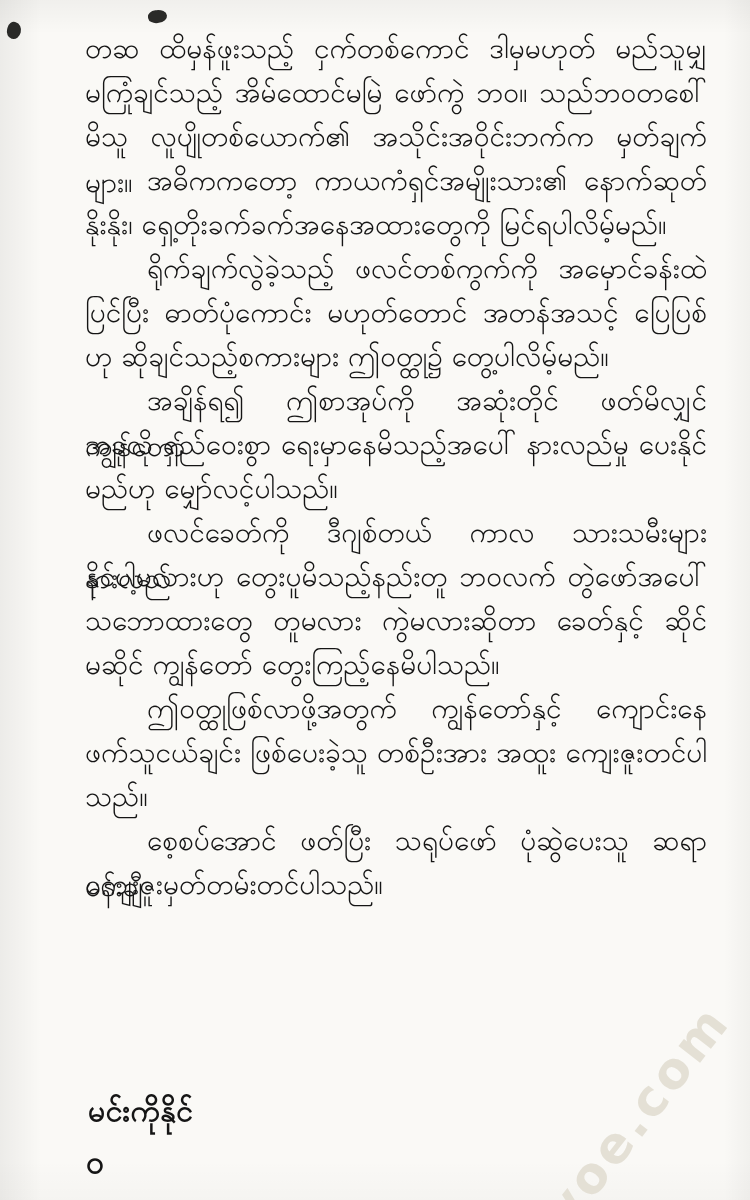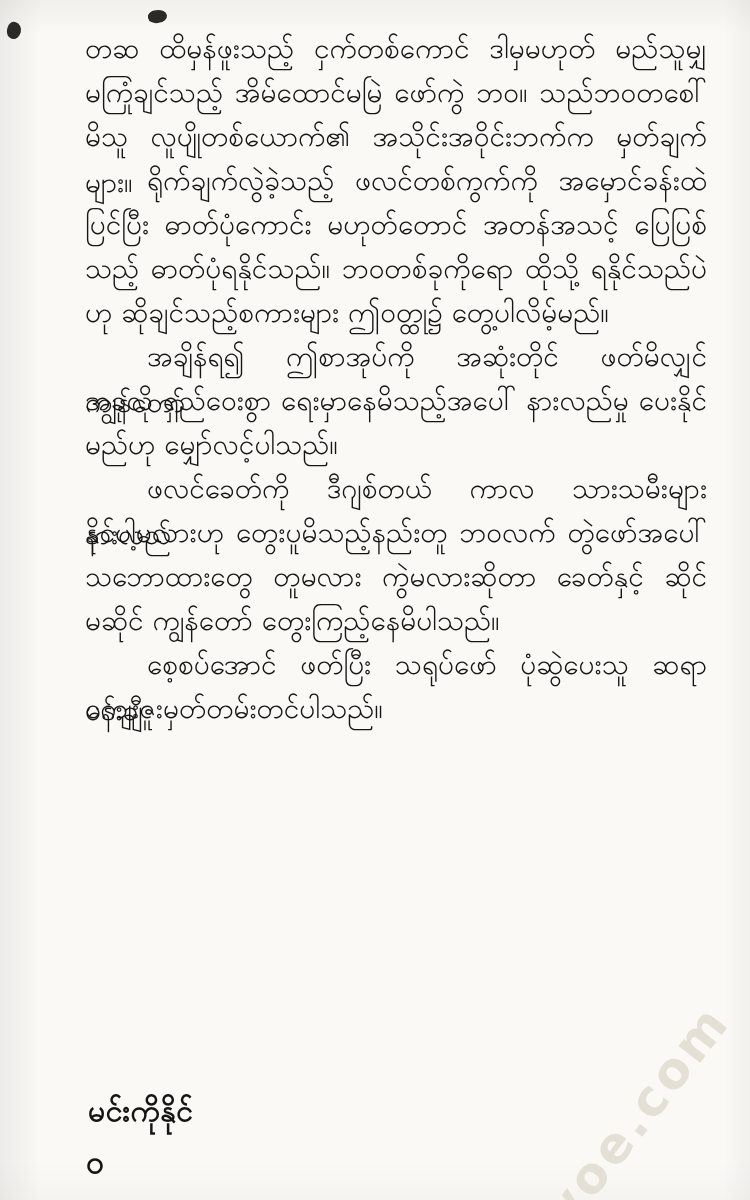--- a/index.html
+++ b/index.html
@@ -89,35 +89,43 @@
   <div class="speck speck-1"></div>
   <div class="speck speck-2"></div>
 
   <div class="text-block">
       <div class="para">
         <div class="text-line">တဆ ထိမှန်ဖူးသည့် ငှက်တစ်ကောင် ဒါမှမဟုတ် မည်သူမျှ</div>
         <div class="text-line">မကြုံချင်သည့် အိမ်ထောင်မမြဲ ဖော်ကွဲ ဘဝ။ သည်ဘဝတစေါ်</div>
         <div class="text-line last">မိသူ လူပျိုတစ်ယောက်၏ အသိုင်းအဝိုင်းဘက်က မှတ်ချက်များ။</div>
       </div>
       <div class="para">
+        <div class="text-line indent">အဓိကကတော့ ကာယကံရှင်အမျိုးသား၏ နောက်ဆုတ်</div>
+        <div class="text-line last">နိုးနိုး၊ ရှေ့တိုးခက်ခက်အနေအထားတွေကို မြင်ရပါလိမ့်မည်။</div>
+      </div>
+      <div class="para">
         <div class="text-line indent">ရိုက်ချက်လွဲခဲ့သည့် ဖလင်တစ်ကွက်ကို အမှောင်ခန်းထဲ</div>
         <div class="text-line">ပြင်ပြီး ဓာတ်ပုံကောင်း မဟုတ်တောင် အတန်အသင့် ပြေပြစ်</div>
-        <div class="text-line">သည့် ဓာတ်ပုံရနိုင်သည်။ ဘဝတစ်ခုကိုရော ထိုသို့ ရနိုင်သည်ပဲ</div>
         <div class="text-line last">ဟု ဆိုချင်သည့်စကားများ ဤဝတ္ထု၌ တွေ့ပါလိမ့်မည်။</div>
       </div>
       <div class="para">
         <div class="text-line indent">အချိန်ရ၍ ဤစာအုပ်ကို အဆုံးတိုင် ဖတ်မိလျှင် ကျွန်တော်</div>
         <div class="text-line">အခုလို ရှည်ဝေးစွာ ရေးမှာနေမိသည့်အပေါ် နားလည်မှု ပေးနိုင်</div>
         <div class="text-line last">မည်ဟု မျှော်လင့်ပါသည်။</div>
       </div>
       <div class="para">
         <div class="text-line indent">ဖလင်ခေတ်ကို ဒီဂျစ်တယ် ကာလ သားသမီးများ နားလည်</div>
         <div class="text-line">နိုင်ပါ့မလားဟု တွေးပူမိသည့်နည်းတူ ဘဝလက် တွဲဖော်အပေါ်</div>
         <div class="text-line">သဘောထားတွေ တူမလား ကွဲမလားဆိုတာ ခေတ်နှင့် ဆိုင်</div>
         <div class="text-line last">မဆိုင် ကျွန်တော် တွေးကြည့်နေမိပါသည်။</div>
+      </div>
+      <div class="para">
+        <div class="text-line indent">ဤဝတ္ထုဖြစ်လာဖို့အတွက် ကျွန်တော်နှင့် ကျောင်းနေ</div>
+        <div class="text-line">ဖက်သူငယ်ချင်း ဖြစ်ပေးခဲ့သူ တစ်ဦးအား အထူး ကျေးဇူးတင်ပါ</div>
+        <div class="text-line last">သည်။</div>
       </div>
       <div class="para">
         <div class="text-line indent">စေ့စပ်အောင် ဖတ်ပြီး သရုပ်ဖော် ပုံဆွဲပေးသူ ဆရာ ပန်းချီ</div>
         <div class="text-line last">ကျေးဇူးမှတ်တမ်းတင်ပါသည်။</div>
       </div>
     </div>
 
   <div class="signature">မင်းကိုနိုင်</div>
 
   <div class="page-marker">၀</div>

